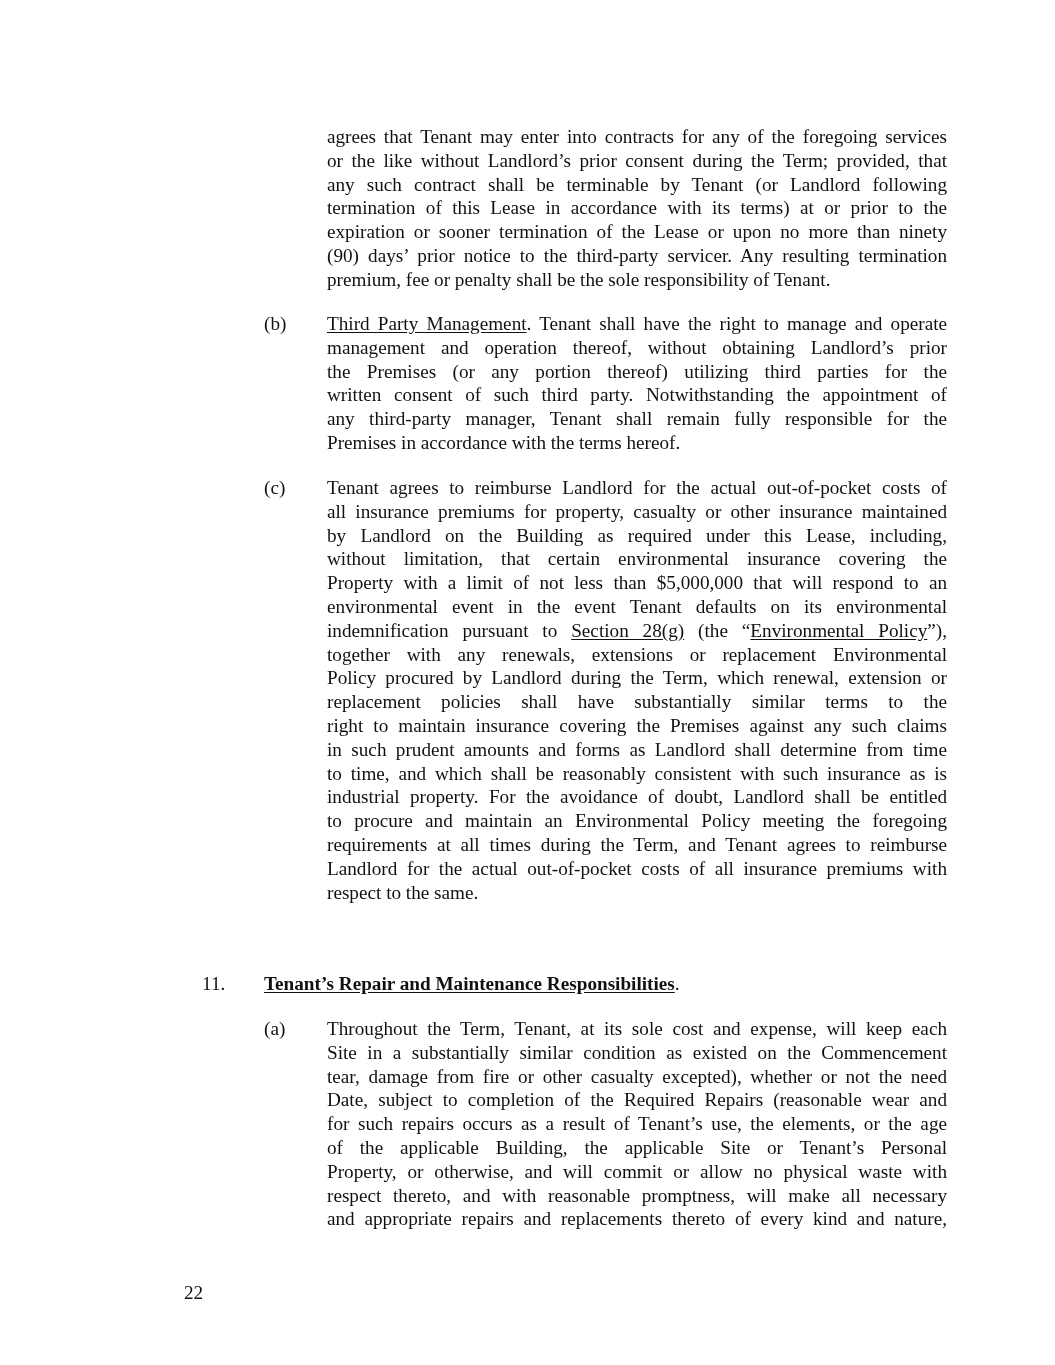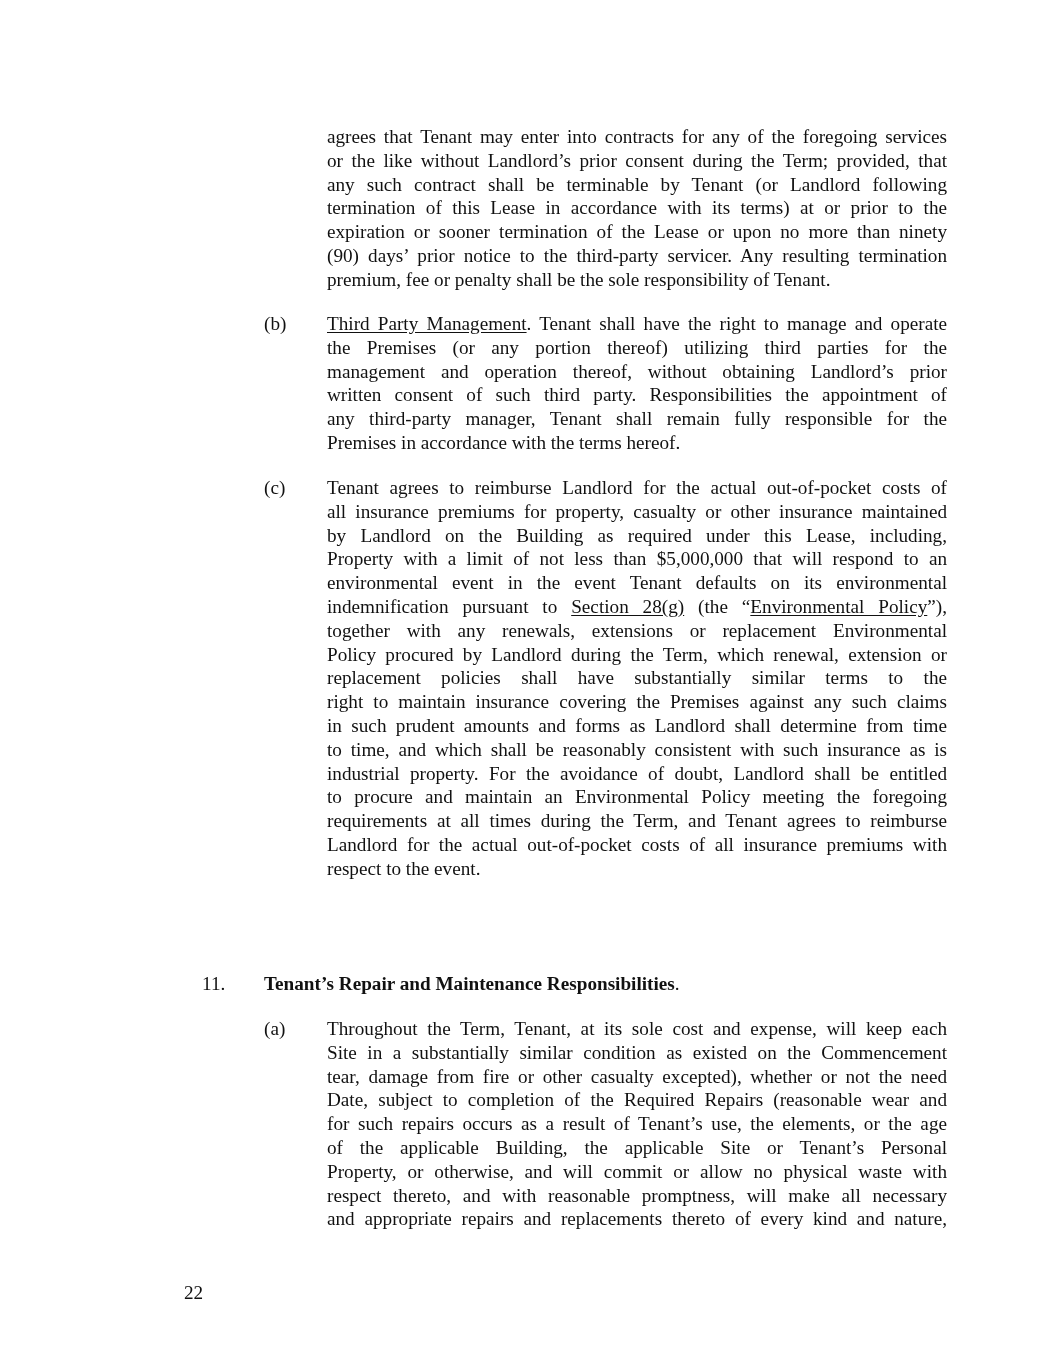--- a/index.html
+++ b/index.html
@@ -48,20 +48,21 @@
       left: 186px;
       line-height: 23.8px;
     }
     .heading {
       position: absolute;
       left: 248px;
       line-height: 23.8px;
       font-weight: bold;
     }
     .heading .title {
+      text-decoration: underline;
       text-underline-offset: 2px;
       margin-top: 47px;
     }
     .heading .period { font-weight: normal; }
     .page-number {
       position: absolute;
       left: 124px;
       top: 1281px;
       line-height: 23.8px;
       margin-left: 44px;
@@ -78,46 +79,47 @@
     <span class="line">any such contract shall be terminable by Tenant (or Landlord following</span>
     <span class="line">termination of this Lease in accordance with its terms) at or prior to the</span>
     <span class="line">expiration or sooner termination of the Lease or upon no more than ninety</span>
     <span class="line">(90) days’ prior notice to the third-party servicer.  Any resulting termination</span>
     <span class="line last">premium, fee or penalty shall be the sole responsibility of Tenant.</span>
   </div>
 
   <span class="label" style="top:312px;">(b)</span>
   <div class="block" style="top:312px;font-family:Liberation Serif, serif;">
     <span class="line"><span class="u">Third Party Management</span><span>.  Tenant shall have the right to manage and operate</span></span>
+    <span class="line">management and operation thereof, without obtaining Landlord’s prior</span>
     <span class="line">the Premises (or any portion thereof) utilizing third parties for the</span>
-    <span class="line">management and operation thereof, without obtaining Landlord’s prior</span>
-    <span class="line">written consent of such third party.  Responsibilities the appointment of</span>
+    <span class="line">written consent of such third party.  Notwithstanding the appointment of</span>
     <span class="line">any third-party manager, Tenant shall remain fully responsible for the</span>
     <span class="line last">Premises in accordance with the terms hereof.</span>
   </div>
 
   <span class="label" style="top:476px;">(c)</span>
   <div class="block" style="top:476px;">
     <span class="line">Tenant agrees to reimburse Landlord for the actual out-of-pocket costs of</span>
     <span class="line">all insurance premiums for property, casualty or other insurance maintained</span>
     <span class="line">by Landlord on the Building as required under this Lease, including,</span>
+    <span class="line">without limitation, that certain environmental insurance covering the</span>
     <span class="line">Property with a limit of not less than $5,000,000 that will respond to an</span>
     <span class="line">environmental event in the event Tenant defaults on its environmental</span>
     <span class="line"><span>indemnification pursuant to </span><span class="u">Section 28(g)</span><span> (the “</span><span class="u">Environmental Policy</span><span>”),</span></span>
     <span class="line">together with any renewals, extensions or replacement Environmental</span>
     <span class="line">Policy procured by Landlord during the Term, which renewal, extension or</span>
     <span class="line">replacement policies shall have substantially similar terms to the</span>
     <span class="line">right to maintain insurance covering the Premises against any such claims</span>
     <span class="line">in such prudent amounts and forms as Landlord shall determine from time</span>
     <span class="line">to time, and which shall be reasonably consistent with such insurance as is</span>
     <span class="line">industrial property.  For the avoidance of doubt, Landlord shall be entitled</span>
     <span class="line">to procure and maintain an Environmental Policy meeting the foregoing</span>
     <span class="line">requirements at all times during the Term, and Tenant agrees to reimburse</span>
     <span class="line">Landlord for the actual out-of-pocket costs of all insurance premiums with</span>
-    <span class="line last">respect to the event.</span>
+    <span class="line last">respect to the same.</span>
   </div>
 
   <span class="heading-num" style="top:972px;">11.</span>
   <span class="heading" style="top:972px;"><span class="title">Tenant’s Repair and Maintenance Responsibilities</span><span class="period">.</span></span>
 
   <span class="label" style="top:1017px;">(a)</span>
   <div class="block" style="top:1017px;">
     <span class="line">Throughout the Term, Tenant, at its sole cost and expense, will keep each</span>
     <span class="line">Site in a substantially similar condition as existed on the Commencement</span>
     <span class="line">tear, damage from fire or other casualty excepted), whether or not the need</span>

